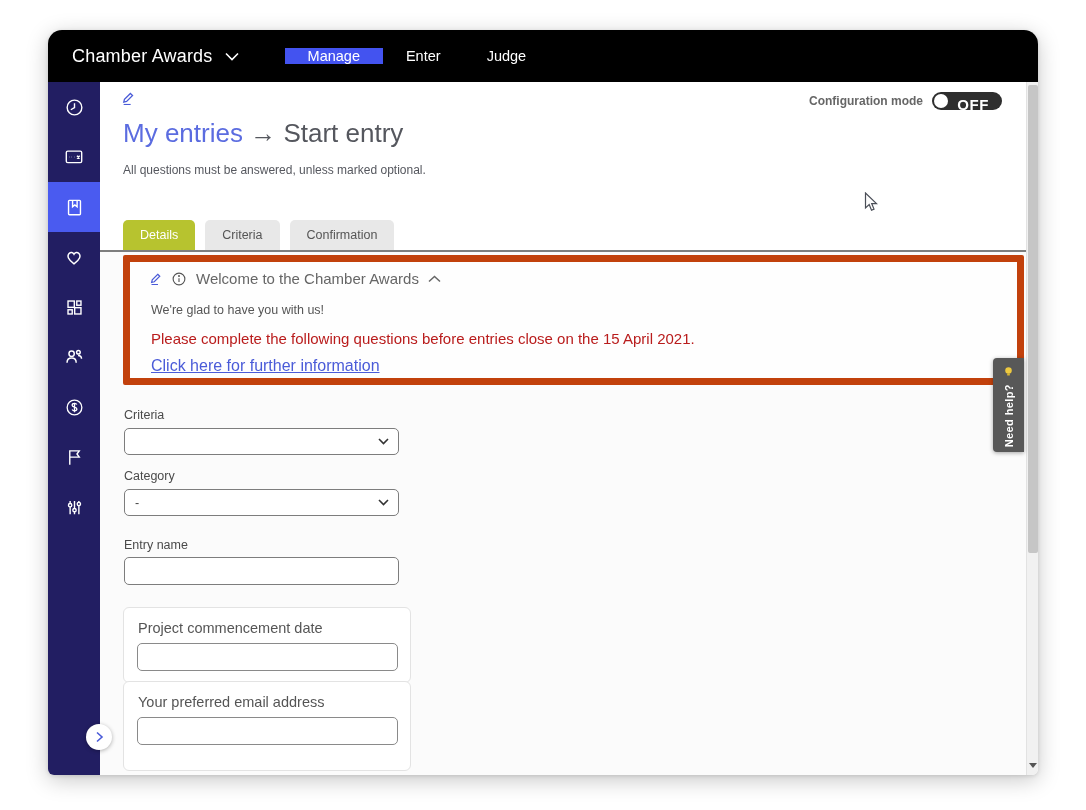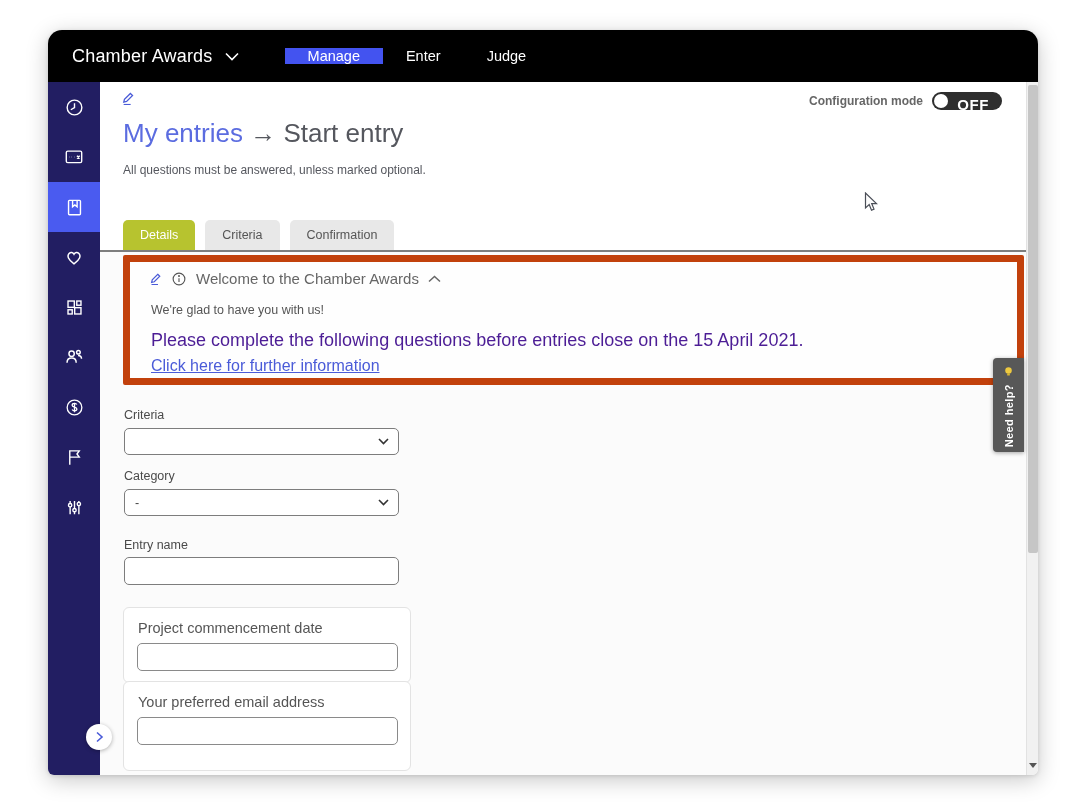--- a/index.html
+++ b/index.html
@@ -47,21 +47,21 @@
   .tab.active { background:#b7c32f; color:#fff; }
 
   .divider { position:absolute; left:0; right:0; top:168px; height:2px; background:#7e7e7e; }
 
   .content { position:absolute; left:0; right:0; top:170px; bottom:0; background:#fbfbfb; overflow:hidden; }
 
   .welcome-card { position:absolute; left:23px; width:901px; top:3px; height:130px; background:#fefefe; border:7px solid #c2410c; border-radius:2px; }
   .welcome-head { position:absolute; left:20px; top:8px; display:flex; align-items:center; gap:9px; }
   .welcome-title { font-size:15px; color:#666; }
   .w-line1 { position:absolute; left:21px; top:41px; font-size:12.5px; color:#555; }
-  .w-line2 { position:absolute; left:21px; top:68px; font-size:18px; color:#4c1d95; }
+  .w-line2 { position:absolute; left:21px; top:68px; font-size:15px; color:#b91c1c; }
   .w-link  { position:absolute; left:21px; top:95px; font-size:16px; color:#4a5bd8; text-decoration:underline; cursor:pointer; }
 
   .f-label { position:absolute; font-size:12.5px; color:#4a4a4a; }
   .f-select { position:absolute; width:275px; height:27px; border:1px solid #7d7d7d; border-radius:5px; background:#fff;
     display:flex; align-items:center; padding:0 26px 0 10px; font-size:12.5px; color:#444; cursor:pointer; }
   .f-select .sel-chev { position:absolute; right:9px; top:9px; }
   .f-input { position:absolute; width:275px; height:28px; border:1px solid #7d7d7d; border-radius:5px; background:#fff; font-size:13px; padding:0 8px; color:#333; font-family:"Liberation Sans", sans-serif; }
   .q-card { position:absolute; left:23px; width:288px; background:#fff; border:1px solid #e3e3e3; border-radius:6px; }
   .q-label { position:absolute; left:14px; top:12px; font-size:14.5px; color:#555; }
   .q-input { position:absolute; left:13px; top:35px; width:261px; height:28px; border:1px solid #8a8a8a; border-radius:5px; background:#fff; font-size:13px; padding:0 8px; font-family:"Liberation Sans", sans-serif; }

